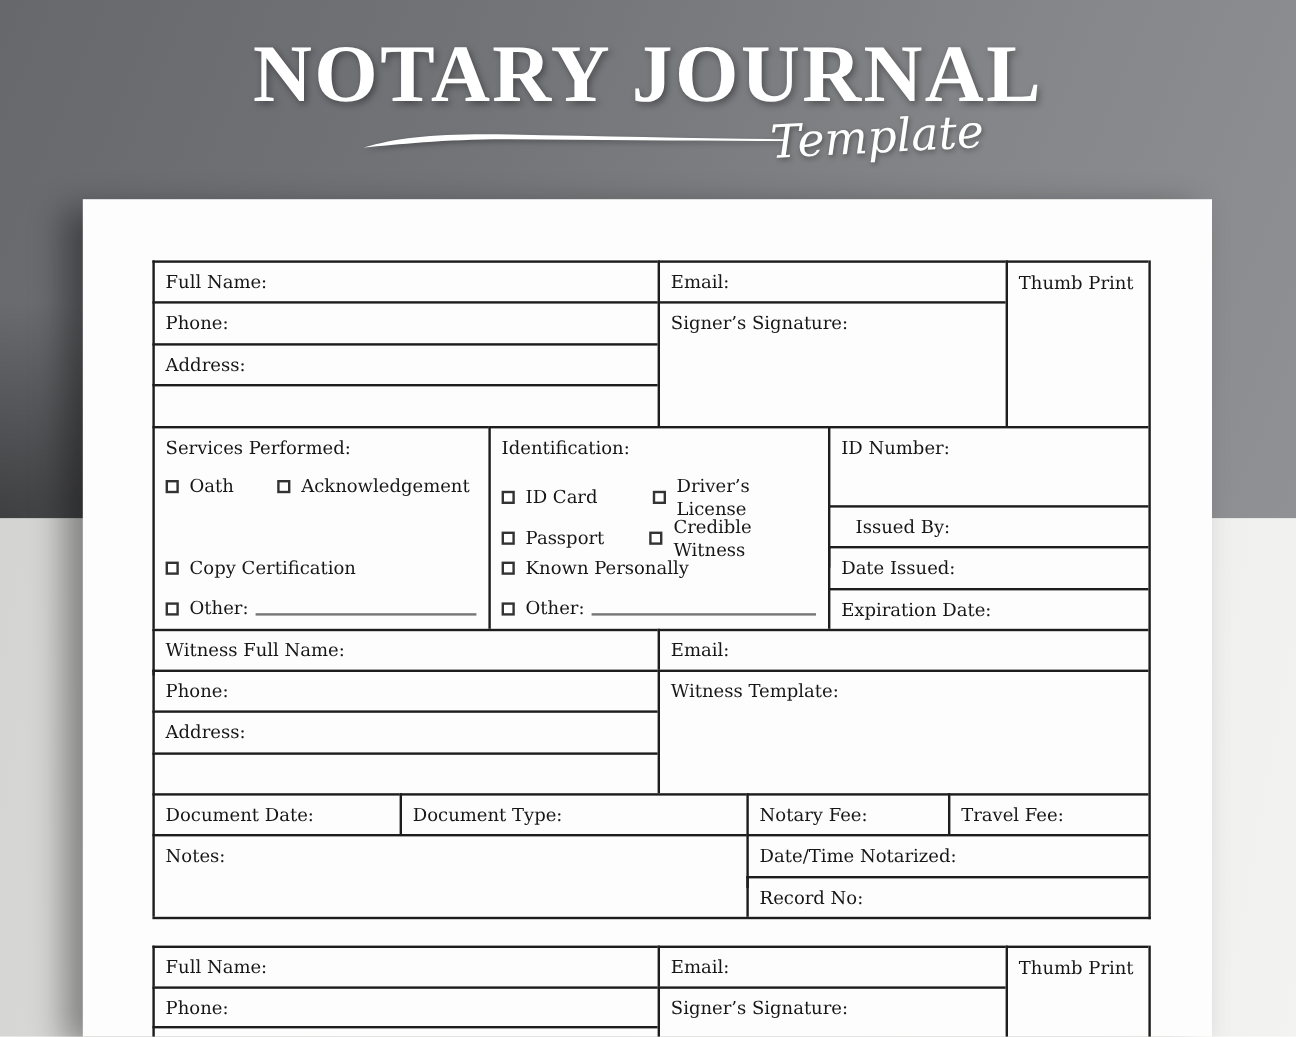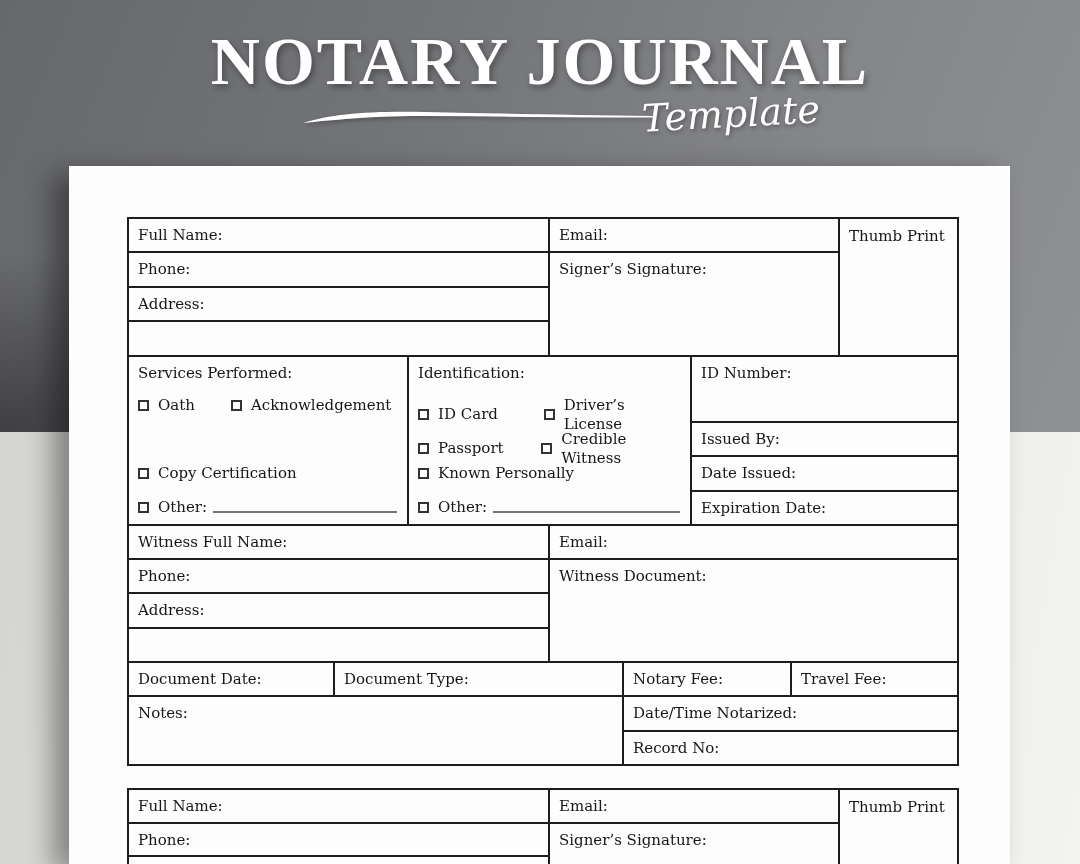--- a/index.html
+++ b/index.html
@@ -158,41 +158,41 @@
           <span class="cb"></span>
           <span>Other:</span>
         </div>
       <span class="other-line"></span>
     </div>
   </div>
 
   <div class="cell" style="left:563px;top:138px;width:267px;height:66px;">
     <div class="lbl">ID Number:</div>
     </div>
-  <div class="cell" style="left:563px;top:204px;width:267px;height:52px;">
+  <div class="cell" style="left:563px;top:204px;width:267px;height:52px;padding-left:12px;">
     <div class="lbl">Issued By:</div>
     </div>
   <div class="cell" style="left:563px;top:238px;width:267px;height:35px;">
     <div class="lbl">Date Issued:</div>
     </div>
   <div class="cell" style="left:563px;top:273px;width:267px;height:34px;">
     <div class="lbl">Expiration Date:</div>
     </div>
 
   <div class="cell" style="left:0;top:307px;width:421px;height:39px;">
     <div class="lbl">Witness Full Name:</div>
     </div>
   <div class="cell" style="left:421px;top:307px;width:409px;height:34px;">
     <div class="lbl">Email:</div>
     </div>
   <div class="cell" style="left:0;top:341px;width:421px;height:34px;">
     <div class="lbl">Phone:</div>
     </div>
   <div class="cell" style="left:421px;top:341px;width:409px;height:103px;">
-    <div class="lbl">Witness Document:</div>
+    <div class="lbl">Witness Template:</div>
     </div>
   <div class="cell" style="left:0;top:375px;width:421px;height:35px;">
     <div class="lbl">Address:</div>
     </div>
   <div class="cell" style="left:0;top:410px;width:421px;height:34px;"></div>
 
   <div class="cell" style="left:0;top:444px;width:206px;height:34px;">
     <div class="lbl">Document Date:</div>
     </div>
   <div class="cell" style="left:206px;top:444px;width:289px;height:34px;">

